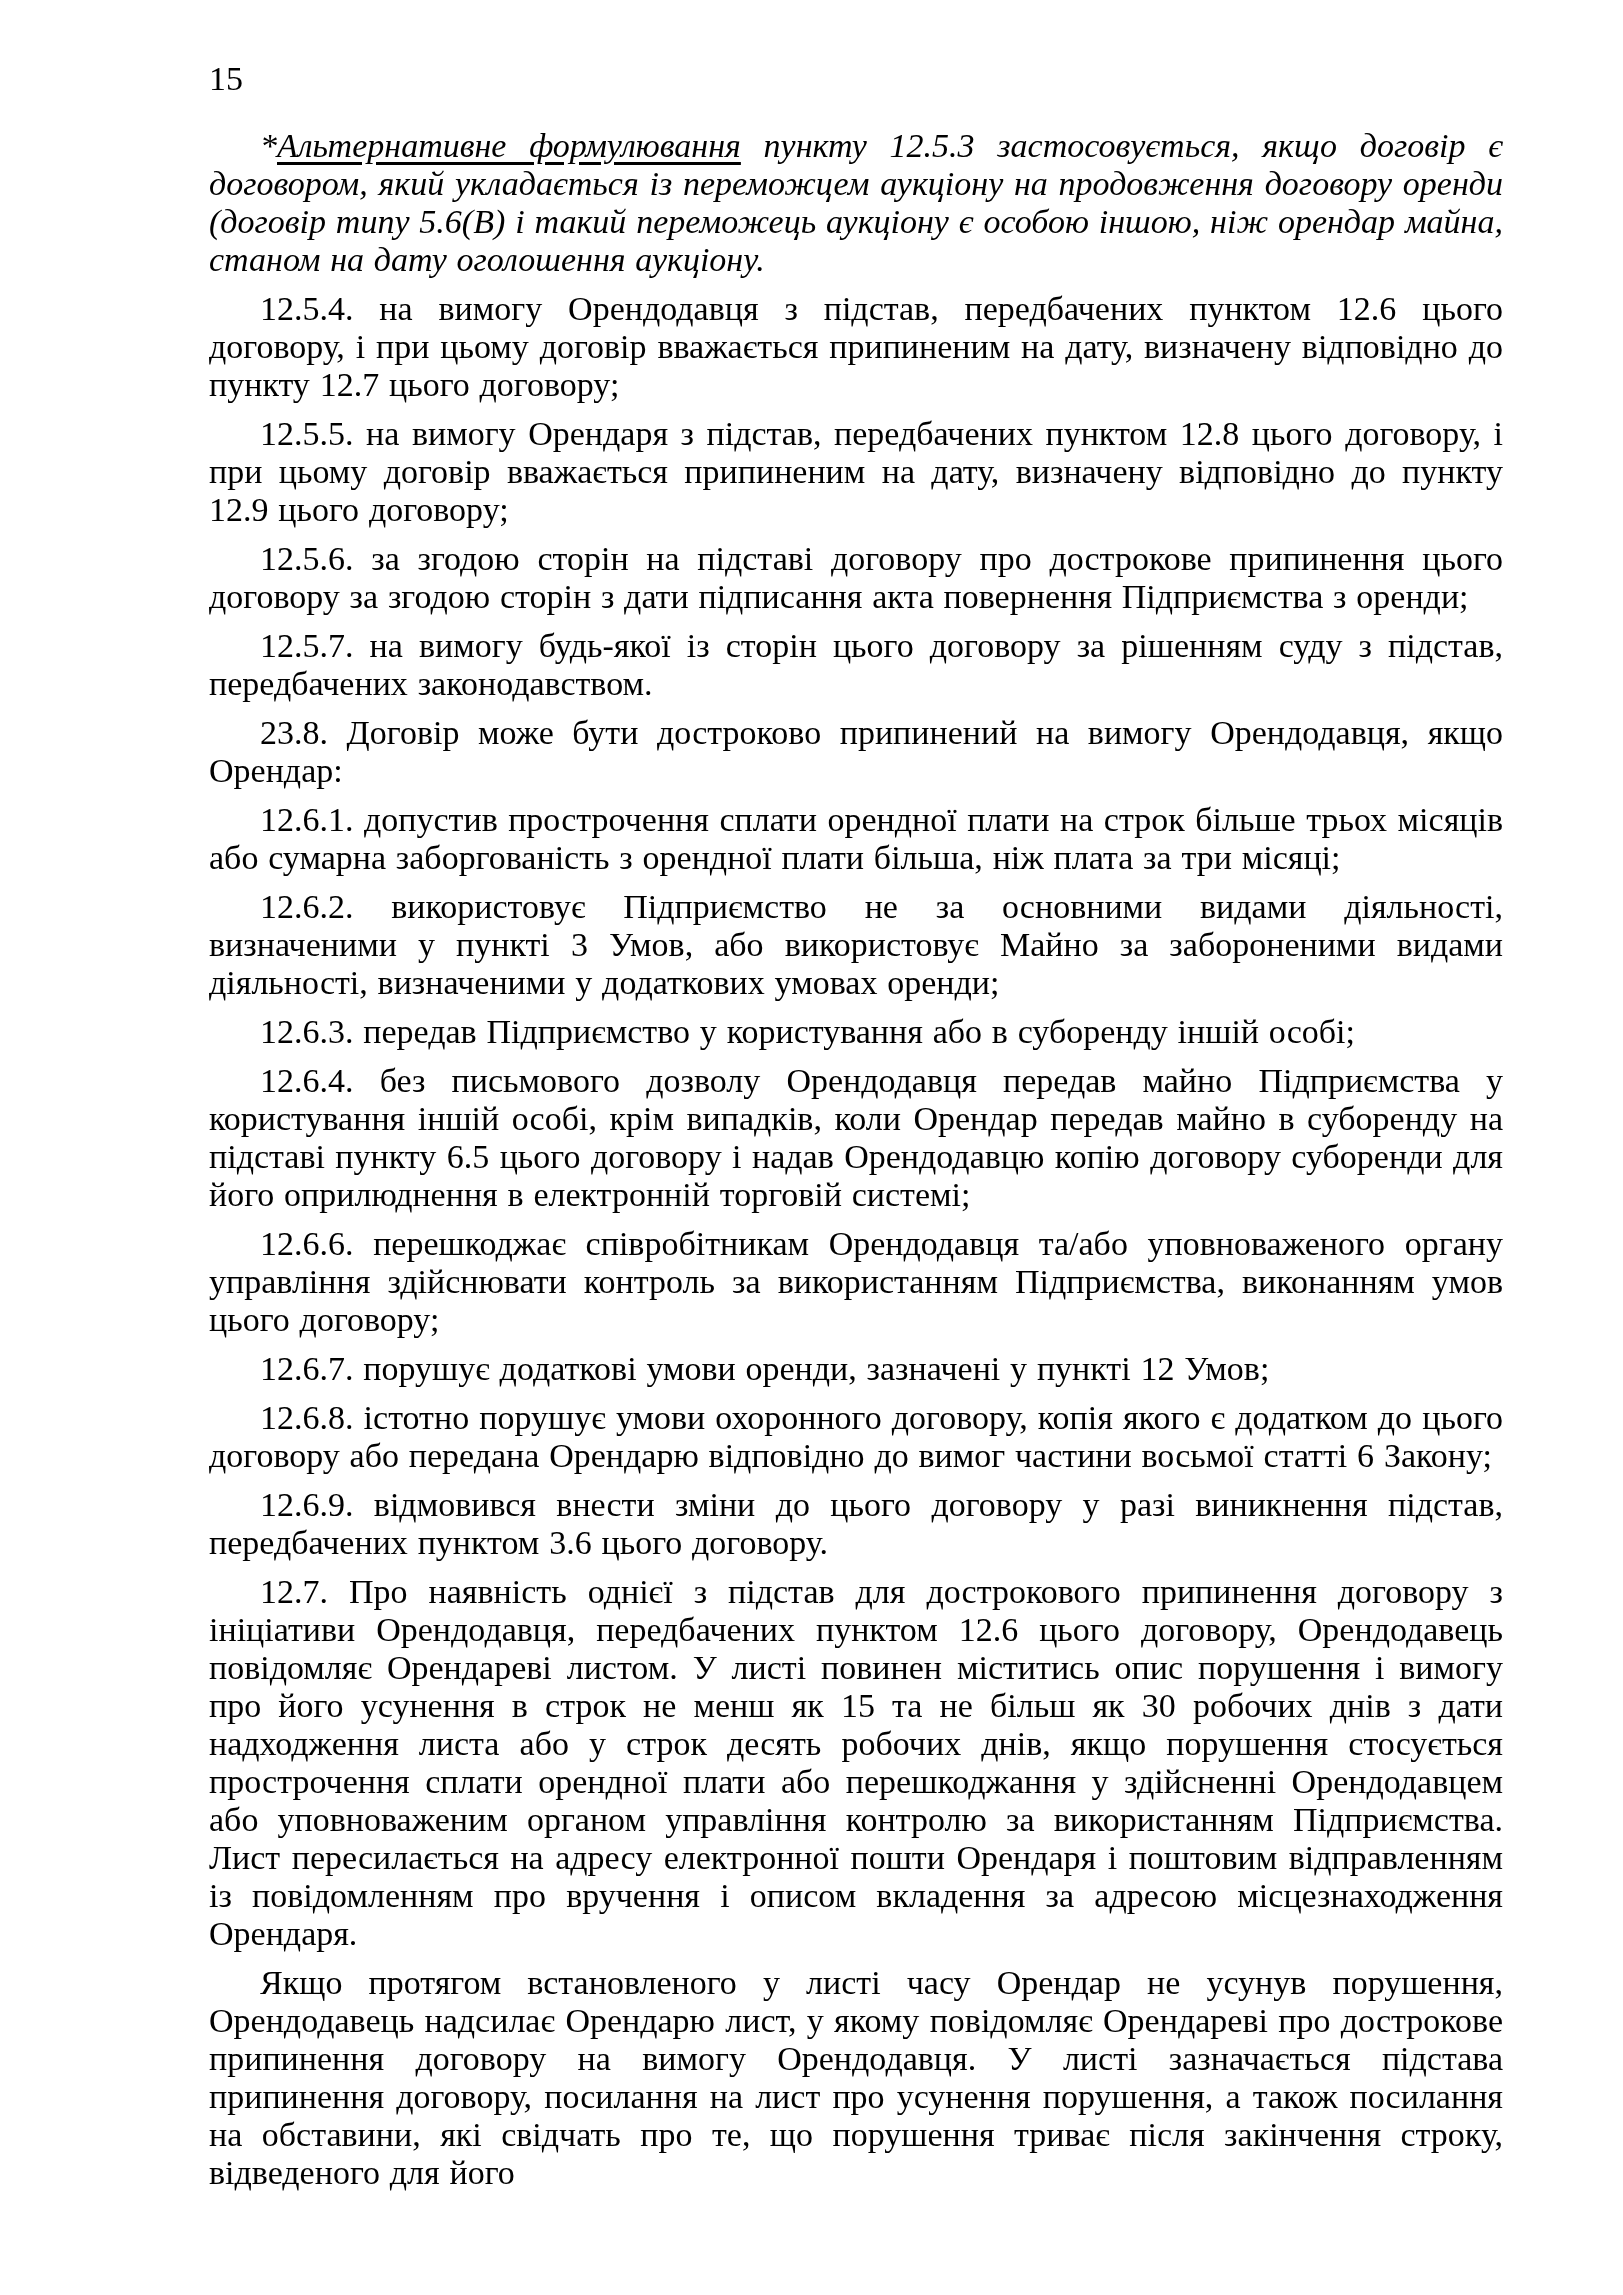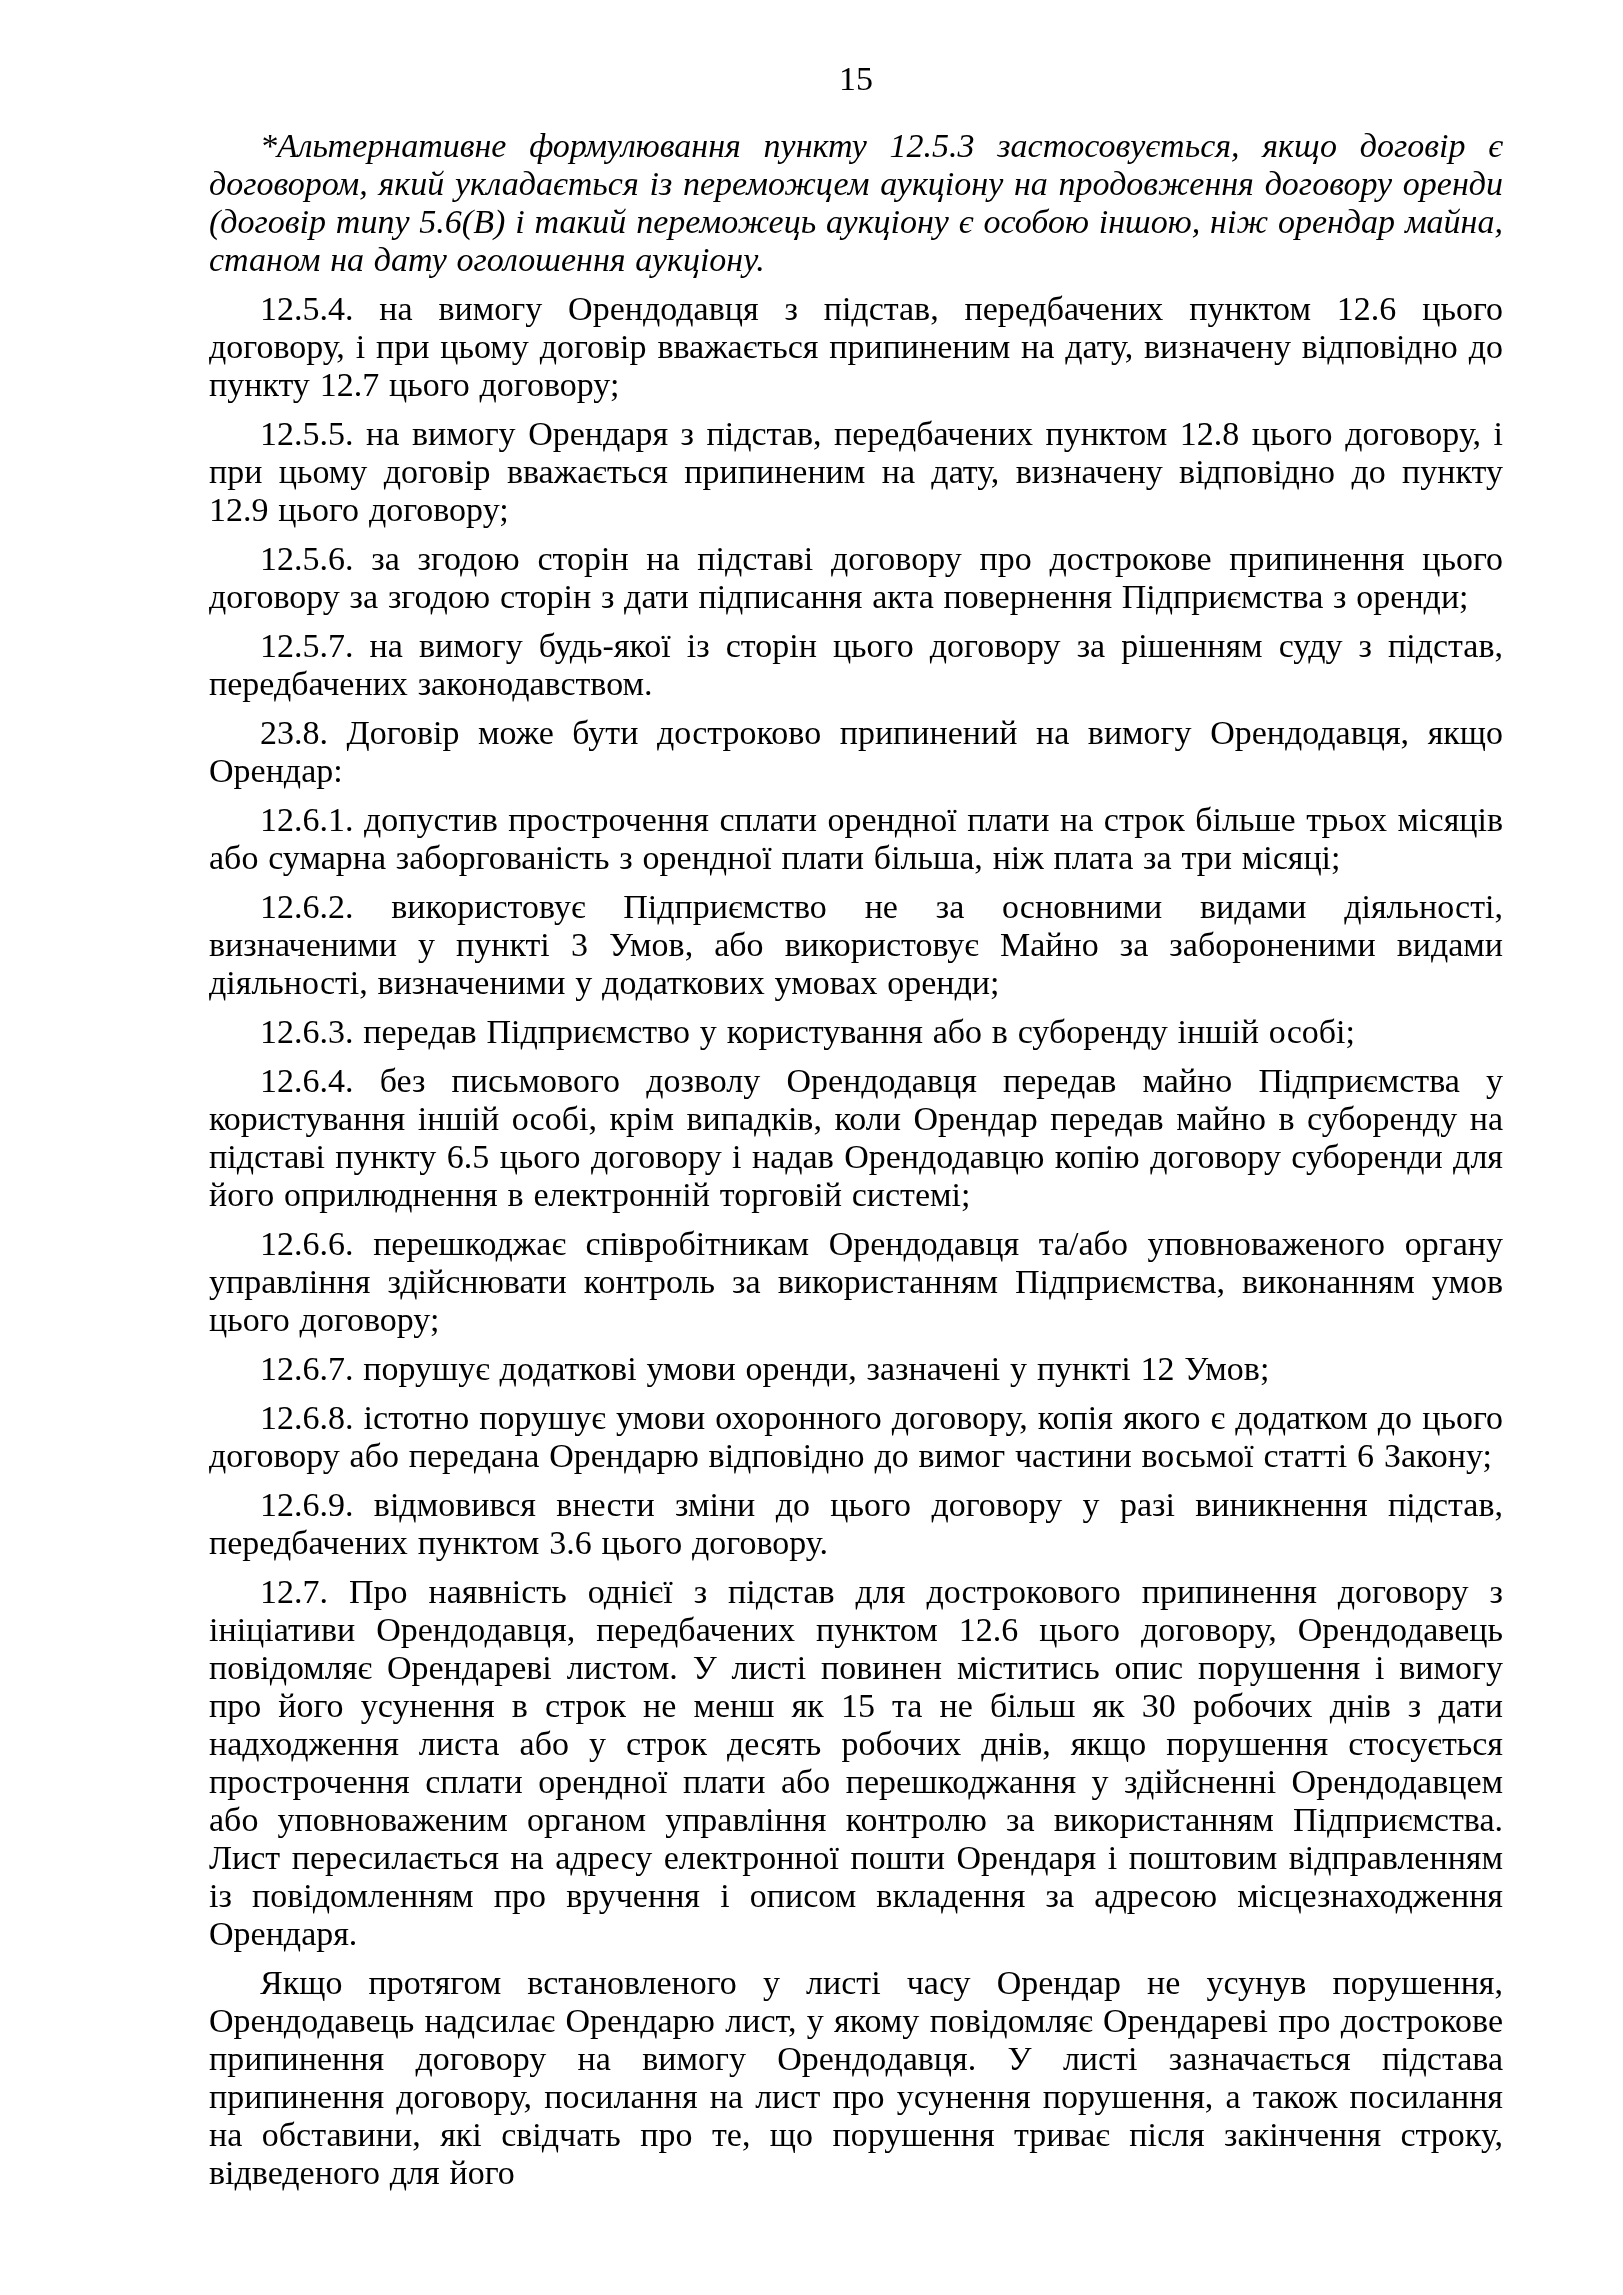--- a/index.html
+++ b/index.html
@@ -17,37 +17,37 @@
     font-family: "Liberation Serif", "DejaVu Serif", serif;
     overflow: hidden;
   }
   .content {
     position: absolute;
     left: 209px;
     top: 60px;
     width: 1294px;
   }
   .page-number {
-    text-align: center;
     font-size: 34px;
     line-height: 38px;
     margin: 0 0 29px 0;
   }
   p.para {
     font-size: 34px;
     line-height: 38px;
     text-align: justify;
     text-indent: 51px;
     margin: 0 0 11px 0;
     word-spacing: 1.3px;
   }
   p.intro {
     font-style: italic;
   }
   p.intro .underlined {
+    text-decoration: underline;
     text-underline-offset: 5.2px;
   }
   p.closing {
     margin-top: 9.2px;
   }
 </style>
 </head>
 <body>
 
 <div class="page">

